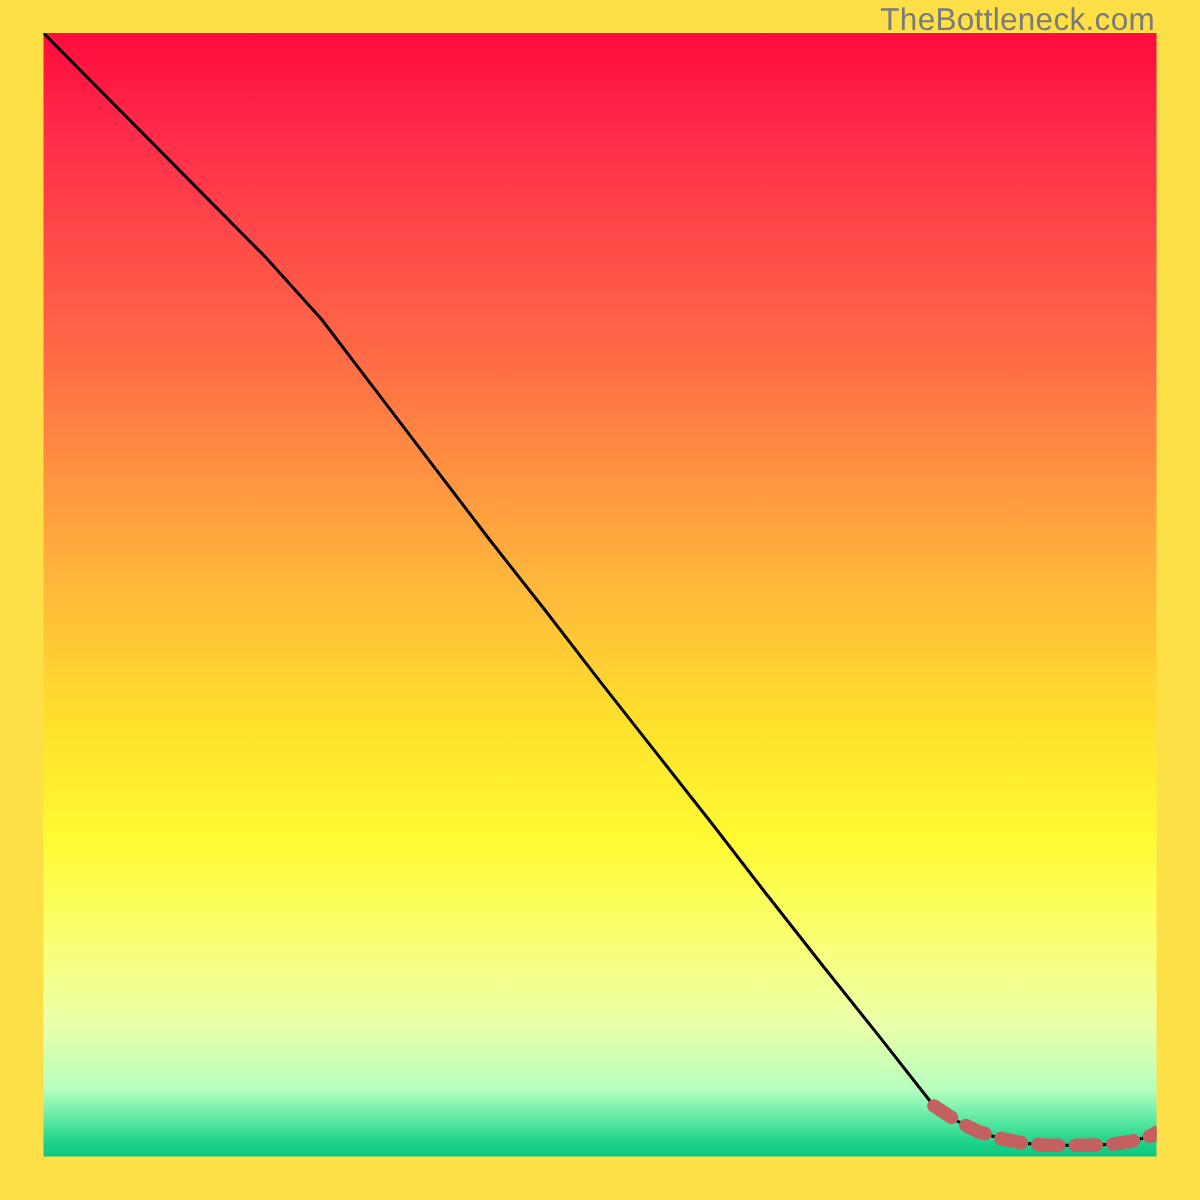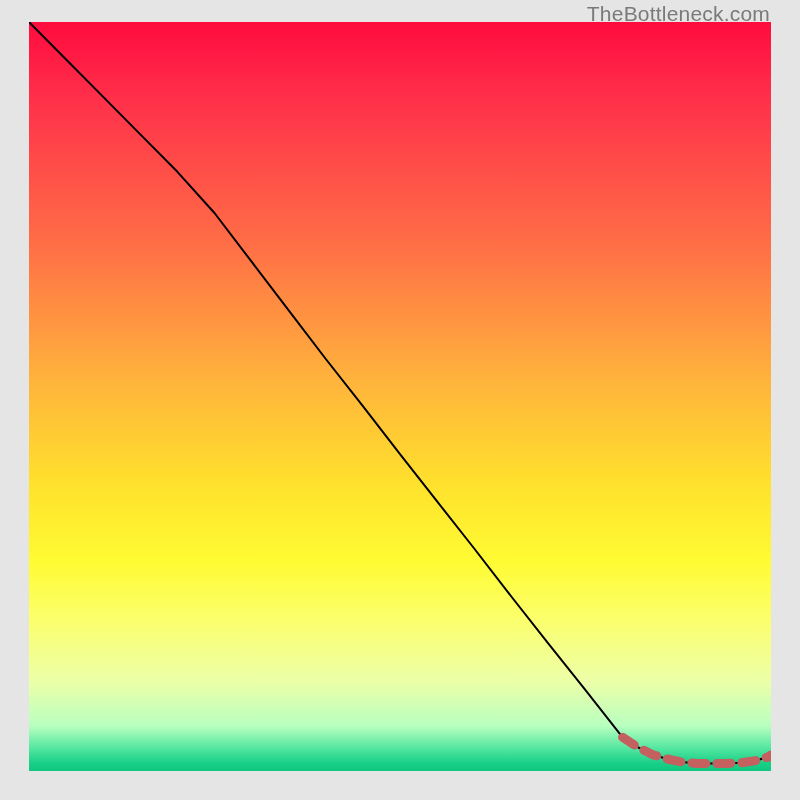--- a/index.html
+++ b/index.html
@@ -8,21 +8,21 @@
     width: 800px;
     height: 800px;
     overflow: hidden;
     background: #000;
     font-family: Arial, Helvetica, sans-serif;
   }
   .frame {
     position: relative;
     width: 800px;
     height: 800px;
-    background: #e5e5e5;
+    background: #fde047;
   }
   .plot-area {
     position: absolute;
     left: 29px;
     top: 22px;
     width: 742px;
     height: 749px;
     
     background: linear-gradient(
       to bottom,

